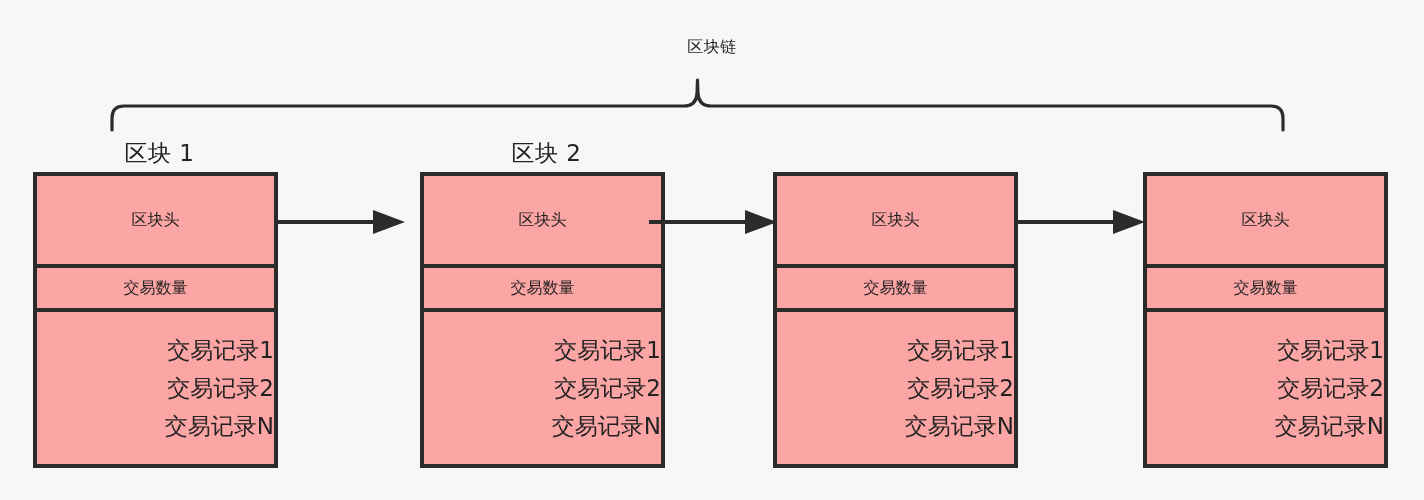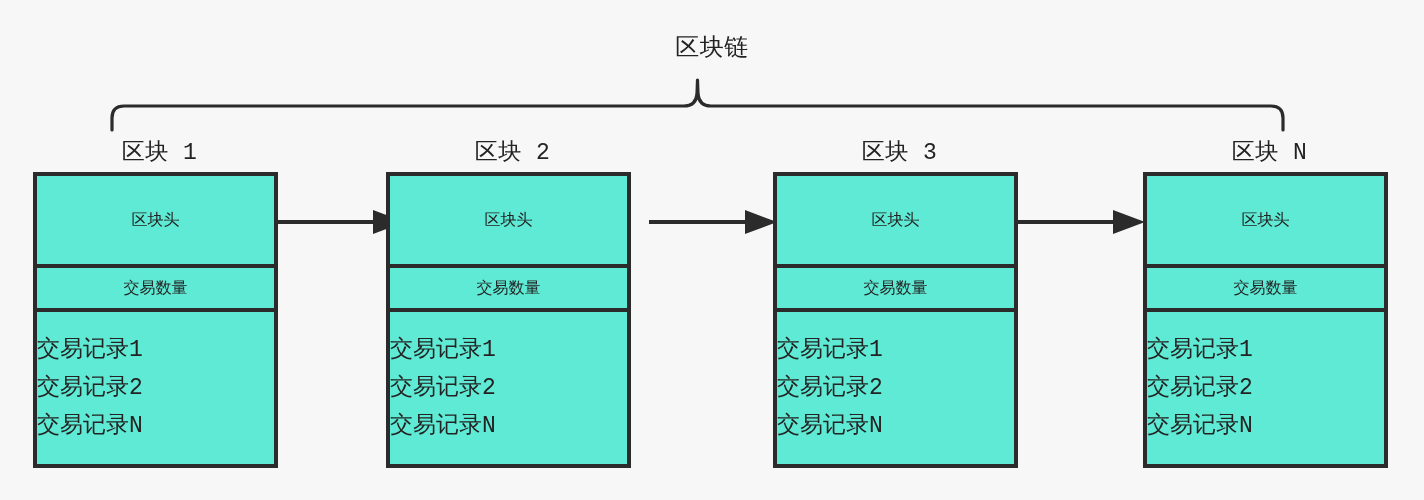--- a/index.html
+++ b/index.html
@@ -20,47 +20,46 @@
     height: 500px;
   }
 
   
   #chain-title {
     position: absolute;
     left: 0;
     top: 32px;
     width: 1424px;
     text-align: center;
-    font-size: 24px;
+    font-size: 16px;
     line-height: 30px;
     letter-spacing: 0.5px;
     color: #232323;
   }
 
   
   #chain-brace {
     position: absolute;
     left: 110px;
     top: 76px;
     width: 1175px;
     height: 56px;
   }
 
   
   .block {
     position: absolute;
     top: 172px;
     width: 245px;
     height: 296px;
-    background: #5eead4;
+    background: #fca5a5;
     border: 4px solid #2b2b2b;
     box-sizing: border-box;
     display: flex;
     flex-direction: column;
-    font-family: Liberation Mono, monospace;
   }
   .block-label {
     position: absolute;
     top: -38px;
     left: 0;
     width: 245px;
     text-align: center;
     font-size: 23px;
     line-height: 30px;
     letter-spacing: 0.5px;
@@ -84,21 +83,21 @@
     justify-content: center;
     font-size: 16px;
     border-bottom: 4px solid #2b2b2b;
     box-sizing: border-box;
     color: #232323;
   }
   .block-txlist {
     flex: 1 1 auto;
     display: flex;
     flex-direction: column;
-    align-items: flex-start;
+    align-items: flex-end;
     justify-content: center;
     box-sizing: border-box;
   }
   .tx-line {
     font-size: 23px;
     line-height: 38px;
     color: #232323;
     white-space: nowrap;
   }
 
@@ -140,54 +139,52 @@
       <div class="tx-line">交易记录2</div>
       <div class="tx-line">交易记录N</div>
     </div>
   </div>
 
   <svg class="chain-arrow" style="left:277px;" viewBox="0 0 132 32">
     <line x1="0" y1="16" x2="100" y2="16" stroke="#2b2b2b" stroke-width="4"></line>
     <polygon points="96,4 128,16 96,28" fill="#2b2b2b"></polygon>
   </svg>
 
-  <div class="block" style="left:386px;">
+  <div class="block" style="left:420px;">
     <div class="block-label">区块 2</div>
     <div class="block-header">区块头</div>
     <div class="block-count">交易数量</div>
     <div class="block-txlist">
       <div class="tx-line">交易记录1</div>
       <div class="tx-line">交易记录2</div>
       <div class="tx-line">交易记录N</div>
     </div>
   </div>
 
   <svg class="chain-arrow" style="left:649px;" viewBox="0 0 132 32">
     <line x1="0" y1="16" x2="100" y2="16" stroke="#2b2b2b" stroke-width="4"></line>
     <polygon points="96,4 128,16 96,28" fill="#2b2b2b"></polygon>
   </svg>
 
   <div class="block" style="left:773px;">
-    <div class="block-label">区块 3</div>
     <div class="block-header">区块头</div>
     <div class="block-count">交易数量</div>
     <div class="block-txlist">
       <div class="tx-line">交易记录1</div>
       <div class="tx-line">交易记录2</div>
       <div class="tx-line">交易记录N</div>
     </div>
   </div>
 
   <svg class="chain-arrow" style="left:1017px;" viewBox="0 0 132 32">
     <line x1="0" y1="16" x2="100" y2="16" stroke="#2b2b2b" stroke-width="4"></line>
     <polygon points="96,4 128,16 96,28" fill="#2b2b2b"></polygon>
   </svg>
 
   <div class="block" style="left:1143px;">
-    <div class="block-label">区块 N</div>
     <div class="block-header">区块头</div>
     <div class="block-count">交易数量</div>
     <div class="block-txlist">
       <div class="tx-line">交易记录1</div>
       <div class="tx-line">交易记录2</div>
       <div class="tx-line">交易记录N</div>
     </div>
   </div>
 
 </div>

